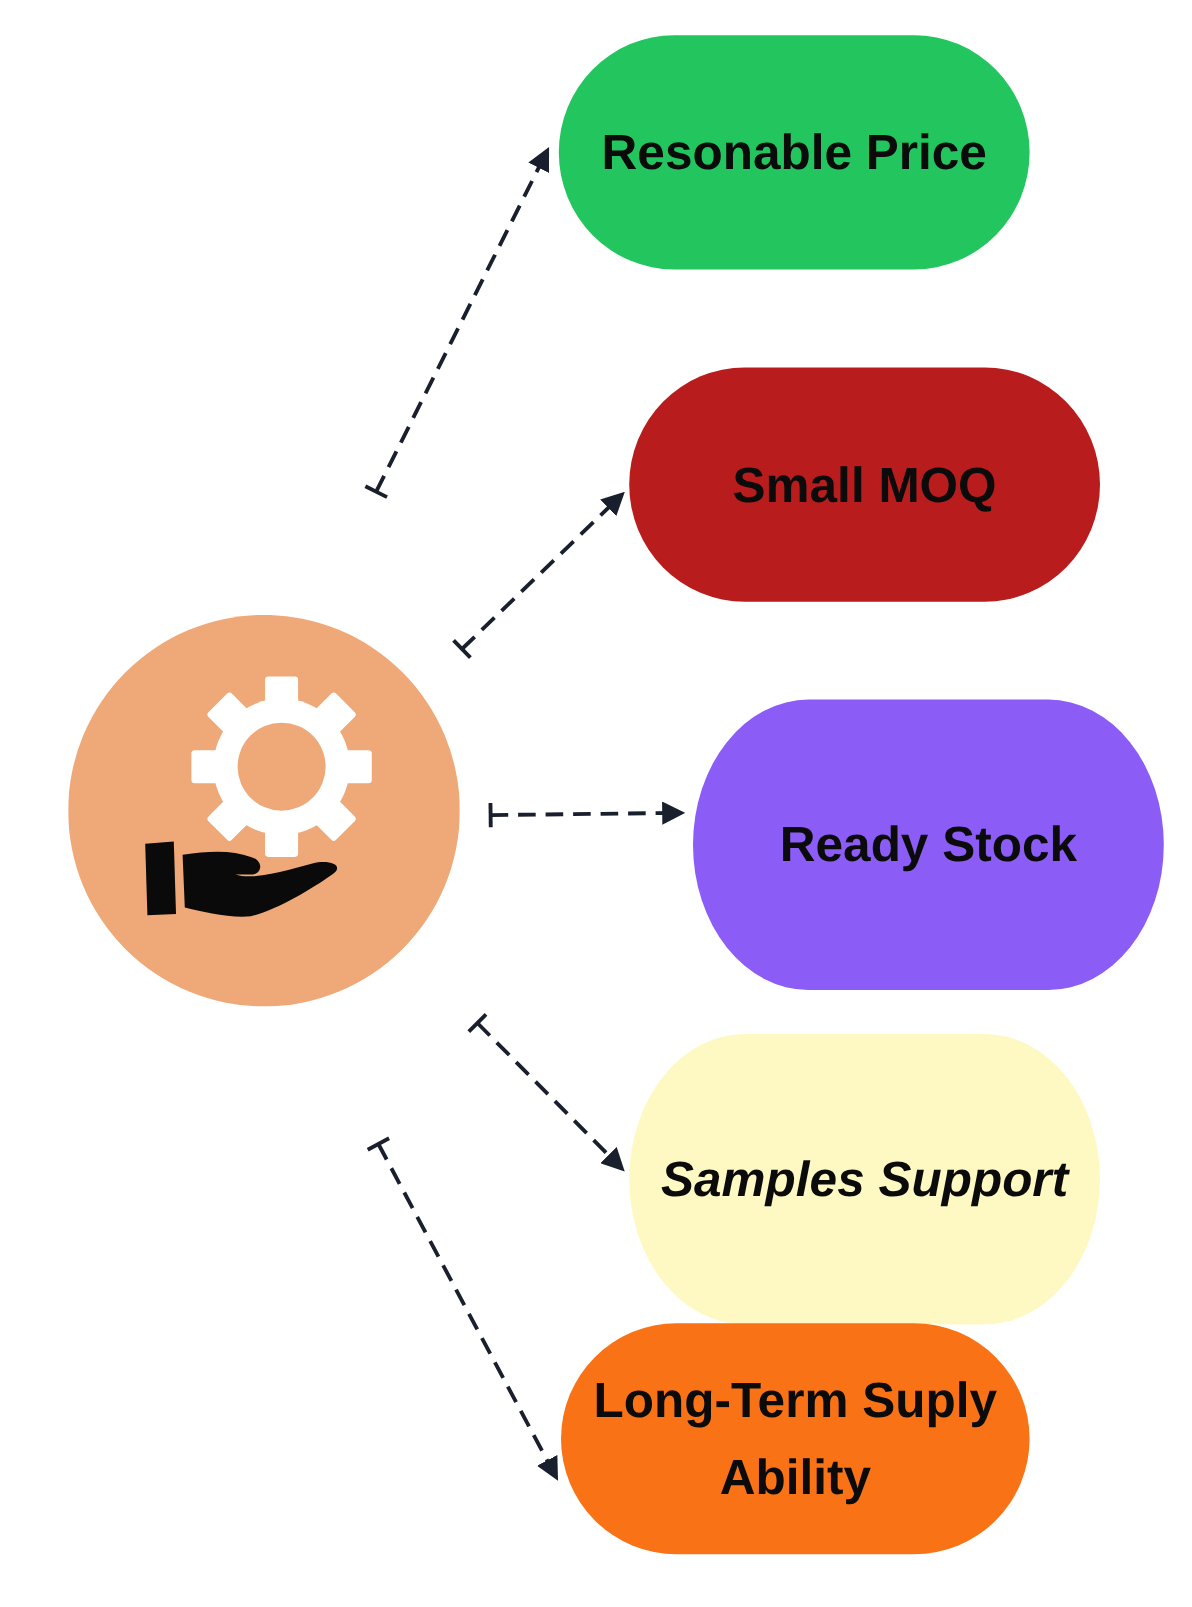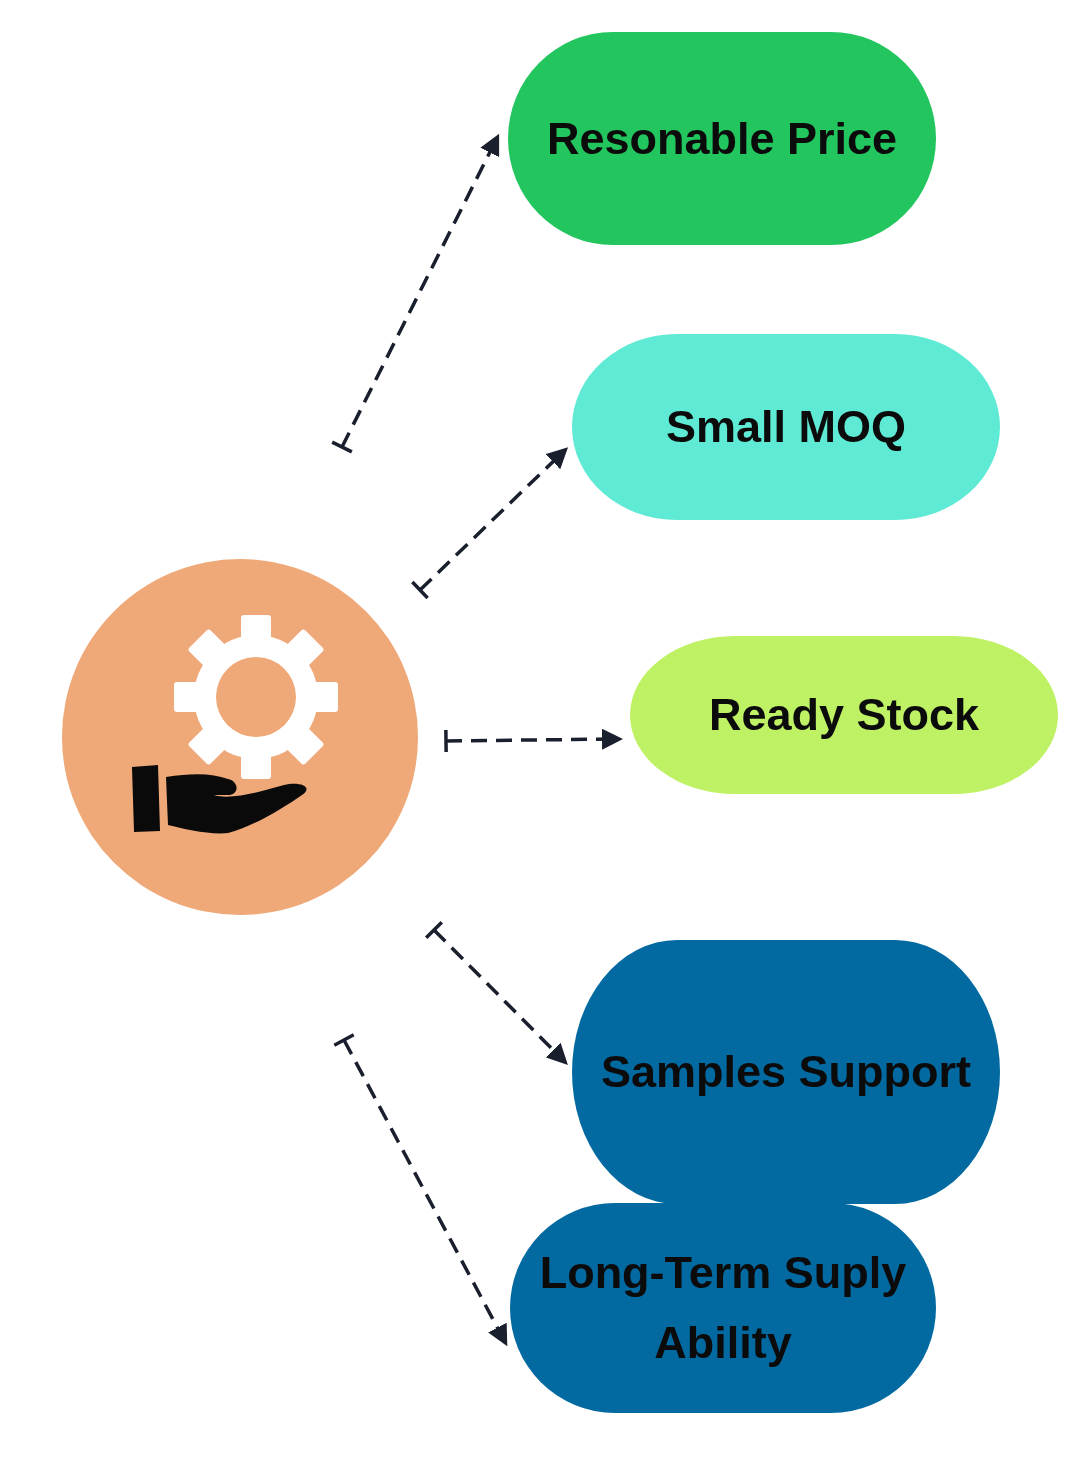--- a/index.html
+++ b/index.html
@@ -67,25 +67,25 @@
       <g>
         <line x1="344" y1="1040" x2="504" y2="1340" stroke="#1a1f2e" stroke-width="3.5" stroke-dasharray="16 9" marker-end="url(#arrowhead)"></line>
         <line x1="334.29411764705884" y1="1045.1764705882354" x2="353.70588235294116" y2="1034.8235294117646" stroke="#1a1f2e" stroke-width="3.5"></line>
       </g>
     </g>
 </svg>
 
 <div class="node" id="node-0" style="left: 508px; top: 32px; width: 428px; height: 213px; background: #22c55e;">
   <span>Resonable Price</span>
 </div>
-<div class="node" id="node-1" style="left: 572px; top: 334px; width: 428px; height: 186px; background: #5eead4;">
+<div class="node" id="node-1" style="left: 572px; top: 334px; width: 428px; height: 213px; background: #b91c1c;">
   <span>Small MOQ</span>
 </div>
-<div class="node" id="node-2" style="left: 630px; top: 636px; width: 428px; height: 158px; background: #bef264;">
+<div class="node" id="node-2" style="left: 630px; top: 636px; width: 428px; height: 264px; background: #8b5cf6;">
   <span>Ready Stock</span>
 </div>
-<div class="node" id="node-3" style="left: 572px; top: 940px; width: 428px; height: 264px; background: #0369a1;">
+<div class="node" id="node-3" style="left: 572px; top: 940px; width: 428px; height: 264px; background: #fef9c3; font-style: italic;">
   <span>Samples Support</span>
 </div>
-<div class="node" id="node-4" style="left: 510px; top: 1203px; width: 426px; height: 210px; white-space: pre-line; line-height: 1.55; background: #0369a1;">
+<div class="node" id="node-4" style="left: 510px; top: 1203px; width: 426px; height: 210px; white-space: pre-line; line-height: 1.55; background: #f97316;">
   <span>Long-Term Suply
 Ability</span>
 </div>
 
 </body></html>

